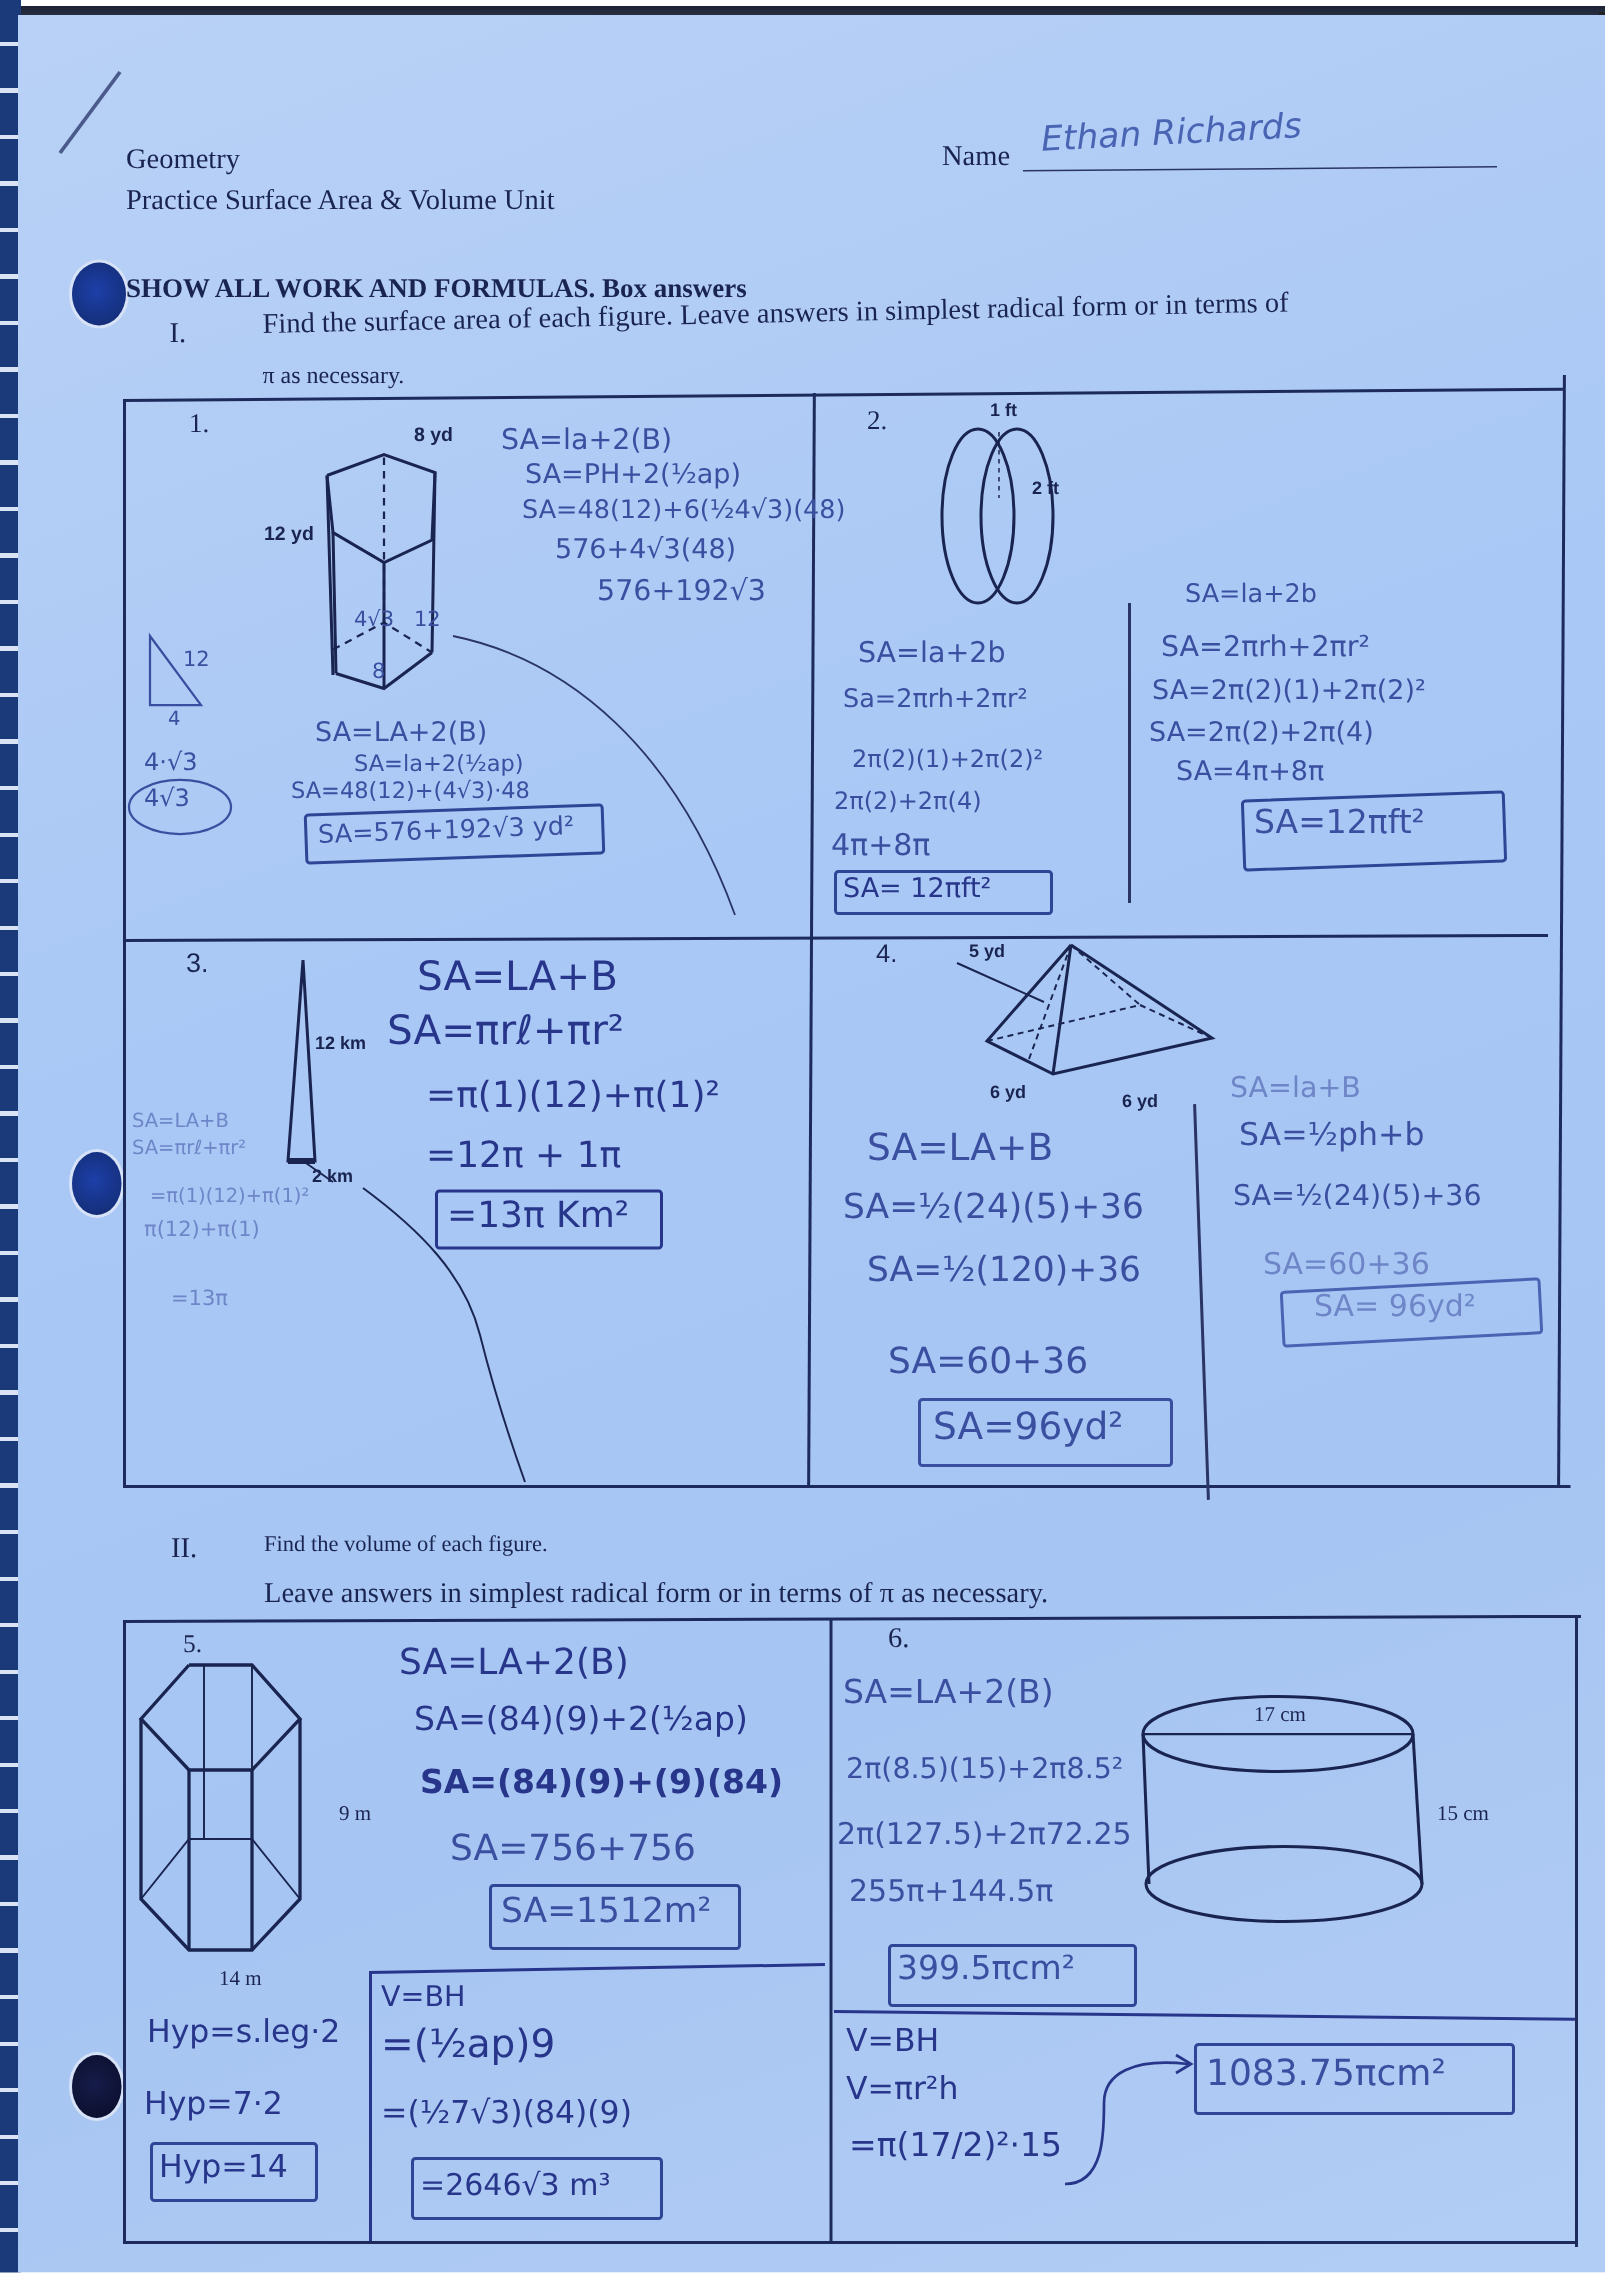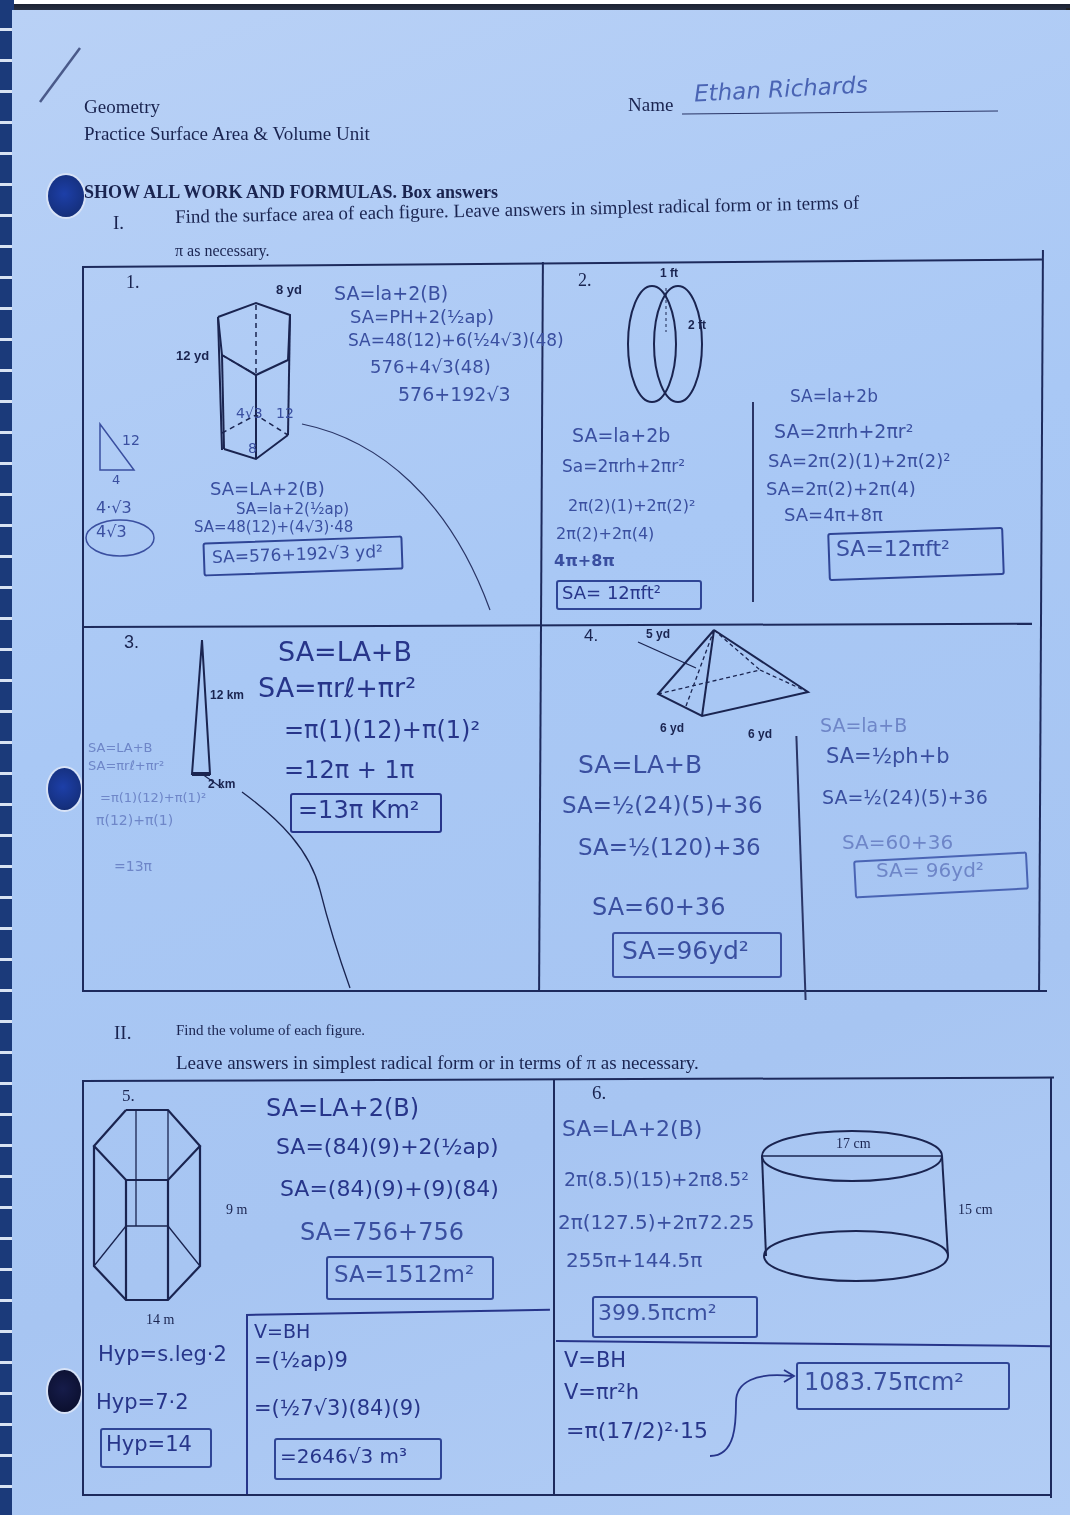--- a/index.html
+++ b/index.html
@@ -130,21 +130,21 @@
     </g>
     <line x1="40" y1="6" x2="40" y2="50" stroke="#1a2450" stroke-width="1" stroke-dasharray="3,3"></line>
   </svg>
   <div class="print" style="left:660px;top:266px;font-size:12px;font-weight:bold;font-family:'Liberation Sans',sans-serif;">1 ft</div>
   <div class="print" style="left:688px;top:318px;font-size:12px;font-weight:bold;font-family:'Liberation Sans',sans-serif;">2 ft</div>
 
   <div class="hand" style="left:572px;top:424px;font-size:19px;">SA=la+2b</div>
   <div class="hand" style="left:562px;top:456px;font-size:17px;">Sa=2πrh+2πr²</div>
   <div class="hand" style="left:568px;top:496px;font-size:16px;">2π(2)(1)+2π(2)²</div>
   <div class="hand" style="left:556px;top:524px;font-size:16px;">2π(2)+2π(4)</div>
-  <div class="hand" style="left:554px;top:551px;font-size:16px;font-weight:bold;">4π+8π</div>
+  <div class="hand" style="left:554px;top:551px;font-size:20px;">4π+8π</div>
   <div class="box" style="left:556px;top:580px;width:142px;height:26px;"></div>
   <div class="hand dark" style="left:562px;top:582px;font-size:18px;">SA= 12πft²</div>
 
   <div class="line" style="left:752px;top:402px;width:1.5px;height:200px;background:#2a3566;"></div>
 
   <div class="hand" style="left:790px;top:386px;font-size:17px;">SA=la+2b</div>
   <div class="hand" style="left:774px;top:420px;font-size:19px;">SA=2πrh+2πr²</div>
   <div class="hand" style="left:768px;top:450px;font-size:18px;">SA=2π(2)(1)+2π(2)²</div>
   <div class="hand" style="left:766px;top:478px;font-size:18px;">SA=2π(2)+2π(4)</div>
   <div class="hand" style="left:784px;top:504px;font-size:18px;">SA=4π+8π</div>
@@ -241,35 +241,35 @@
       <line x1="46" y1="2" x2="46" y2="118"></line>
       <line x1="78" y1="2" x2="78" y2="118"></line>
       <polyline points="4,158 36,118 78,118 110,158"></polyline>
     </g>
   </svg>
   <div class="print" style="left:226px;top:1202px;font-size:14px;">9 m</div>
   <div class="print" style="left:146px;top:1312px;font-size:14px;">14 m</div>
 
   <div class="hand dark" style="left:266px;top:1094px;font-size:24px;">SA=LA+2(B)</div>
   <div class="hand dark" style="left:276px;top:1134px;font-size:22px;">SA=(84)(9)+2(½ap)</div>
-  <div class="hand dark" style="left:280px;top:1176px;font-size:22px;">SA=(84)(9)+(9)(84)</div>
+  <div class="hand dark" style="left:280px;top:1176px;font-size:22px;font-weight:bold;">SA=(84)(9)+(9)(84)</div>
   <div class="hand" style="left:300px;top:1218px;font-size:24px;">SA=756+756</div>
   <div class="box" style="left:326px;top:1256px;width:164px;height:40px;"></div>
   <div class="hand" style="left:334px;top:1261px;font-size:23px;">SA=1512m²</div>
 
   <div class="line" style="left:246px;top:1314px;width:304px;height:2px;transform:rotate(-1deg);transform-origin:left;background:#27358a;"></div>
   <div class="line" style="left:246px;top:1314px;width:2px;height:180px;background:#27358a;"></div>
 
   <div class="hand dark" style="left:98px;top:1342px;font-size:21px;">Hyp=s.leg·2</div>
   <div class="hand dark" style="left:96px;top:1390px;font-size:21px;">Hyp=7·2</div>
   <div class="box" style="left:100px;top:1428px;width:108px;height:36px;"></div>
   <div class="hand dark" style="left:106px;top:1432px;font-size:21px;">Hyp=14</div>
 
   <div class="hand dark" style="left:254px;top:1320px;font-size:19px;">V=BH</div>
-  <div class="hand dark" style="left:254px;top:1348px;font-size:21px;">=(½ap)9</div>
+  <div class="hand dark" style="left:254px;top:1348px;font-size:26px;">=(½ap)9</div>
   <div class="hand dark" style="left:254px;top:1396px;font-size:21px;">=(½7√3)(84)(9)</div>
   <div class="box" style="left:274px;top:1438px;width:164px;height:38px;"></div>
   <div class="hand dark" style="left:280px;top:1444px;font-size:20px;">=2646√3 m³</div>
 </div>
 
 <div>
   <div class="print" style="left:592px;top:1082px;font-size:19px;">6.</div>
   <svg style="left:760px;top:1128px" width="200" height="160">
     <g stroke="#1a2450" stroke-width="2" fill="none">
       <ellipse cx="92" cy="28" rx="90" ry="25"></ellipse>

